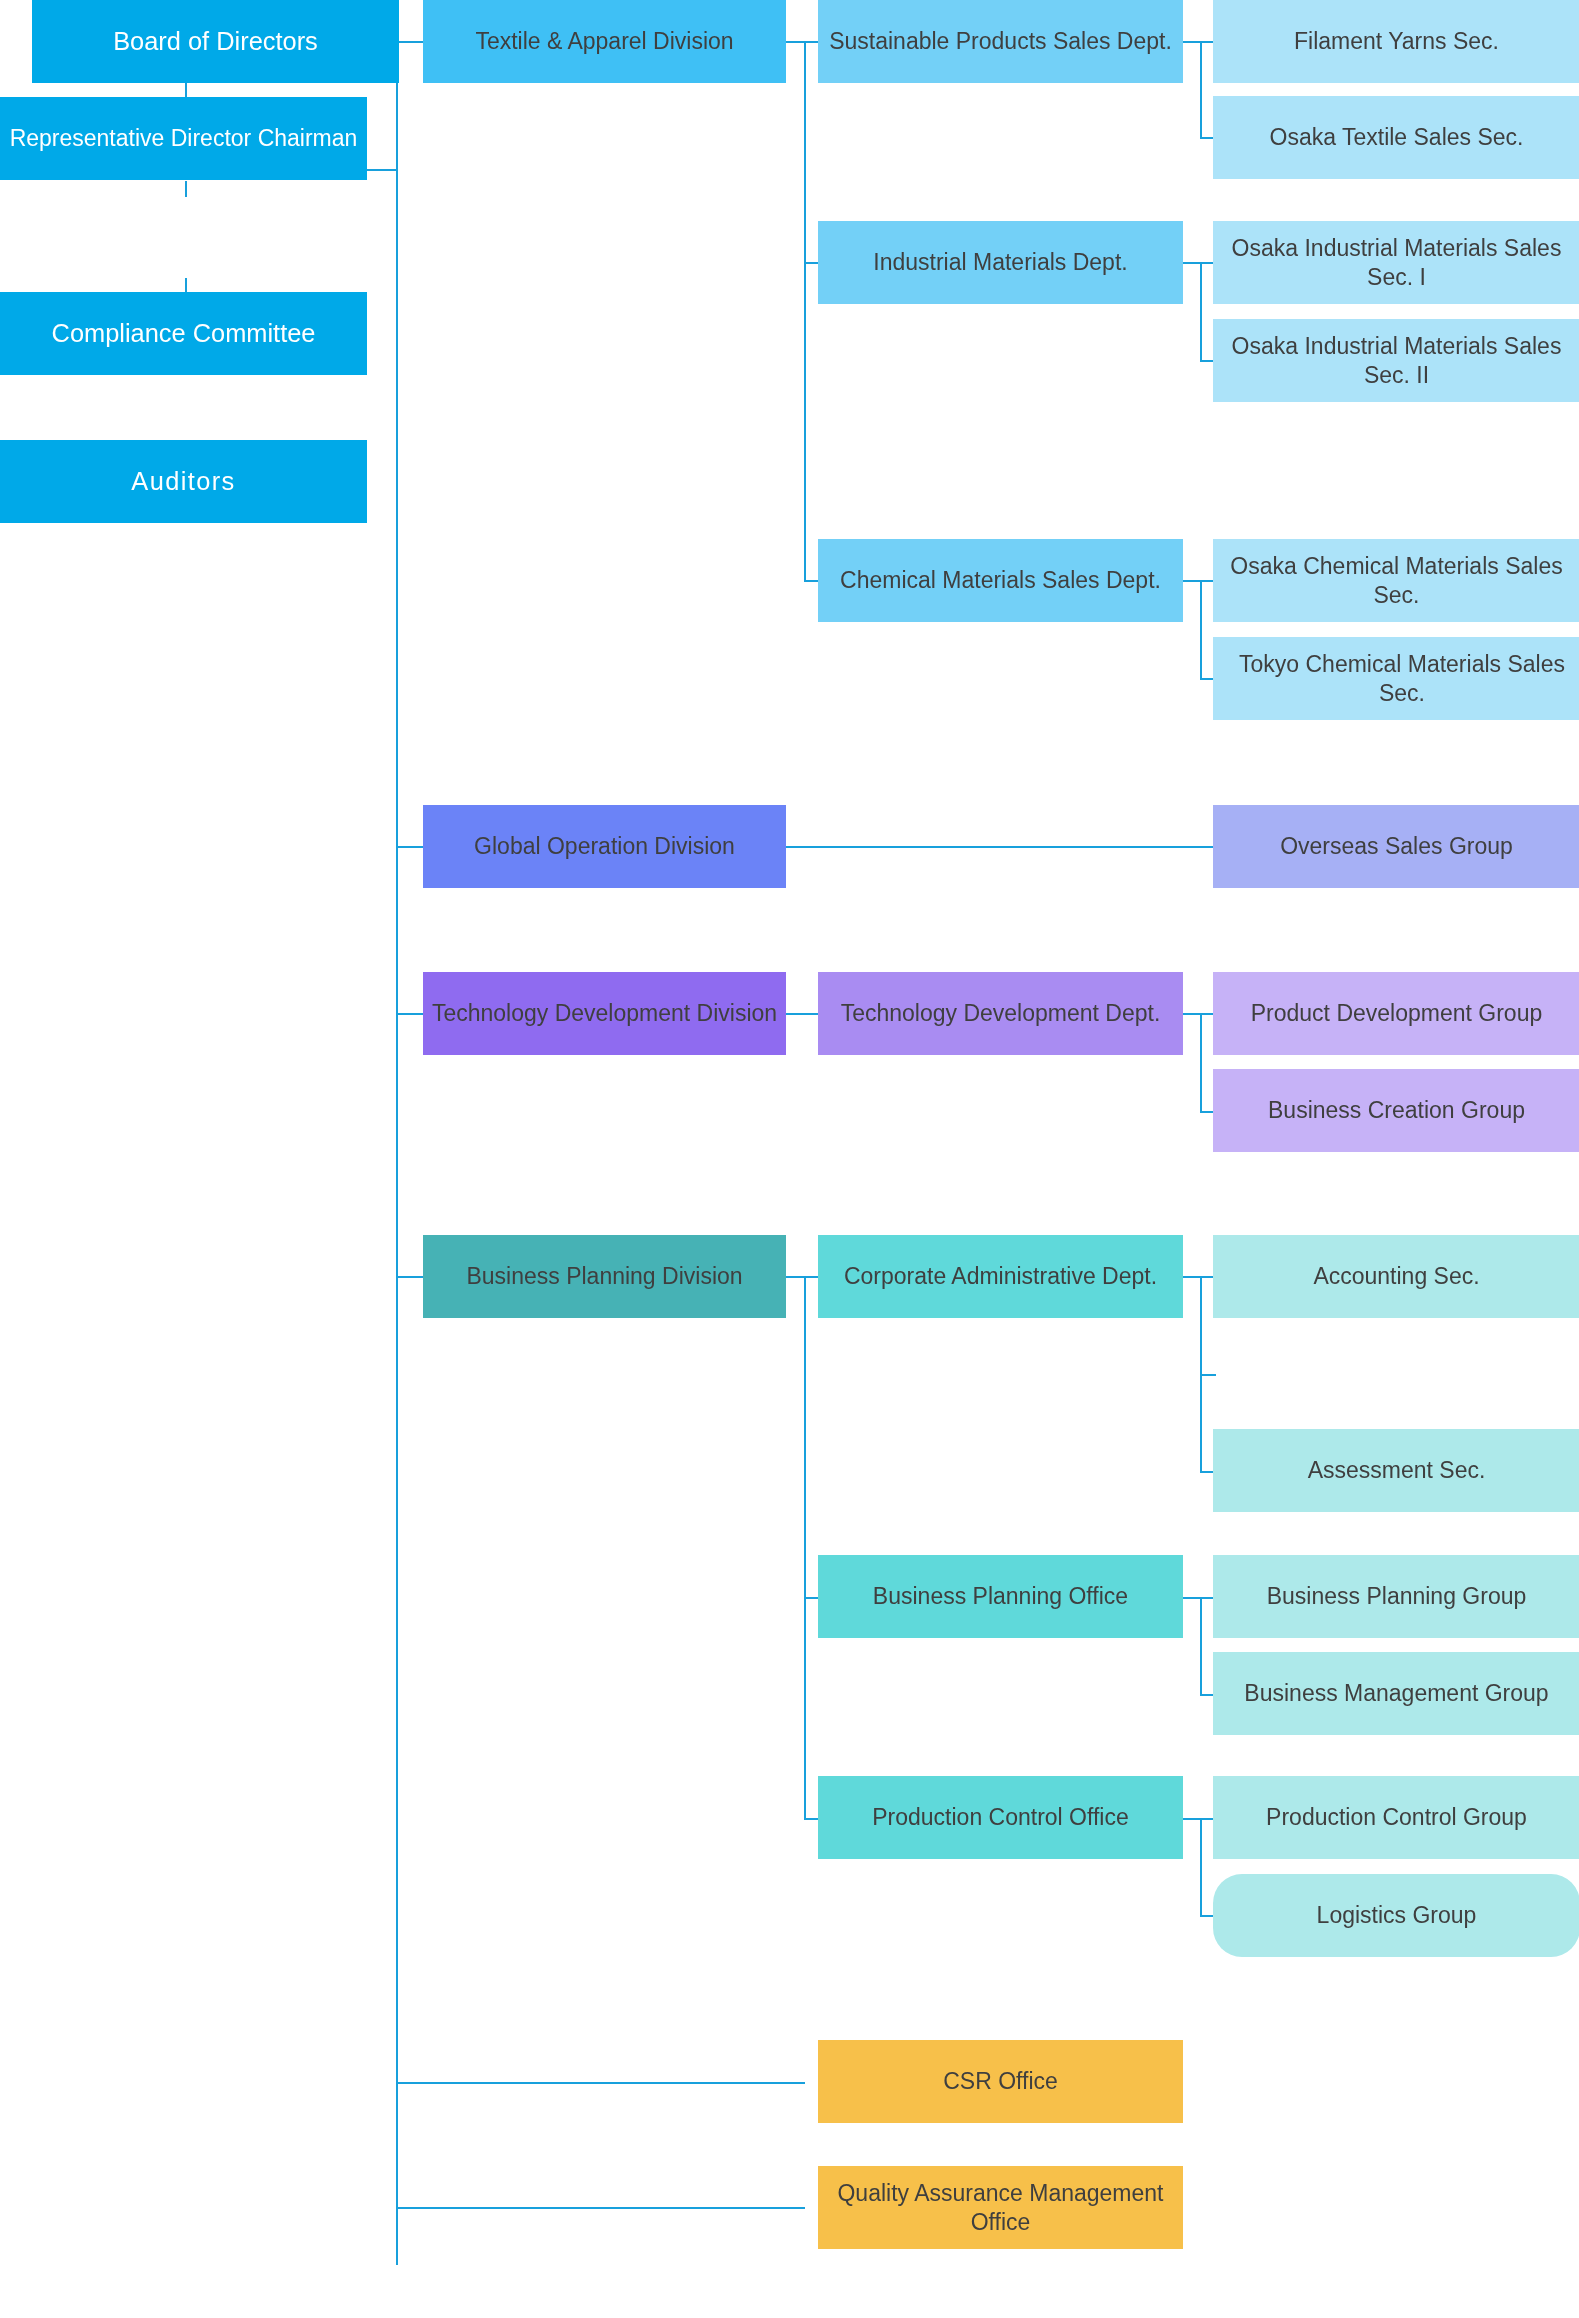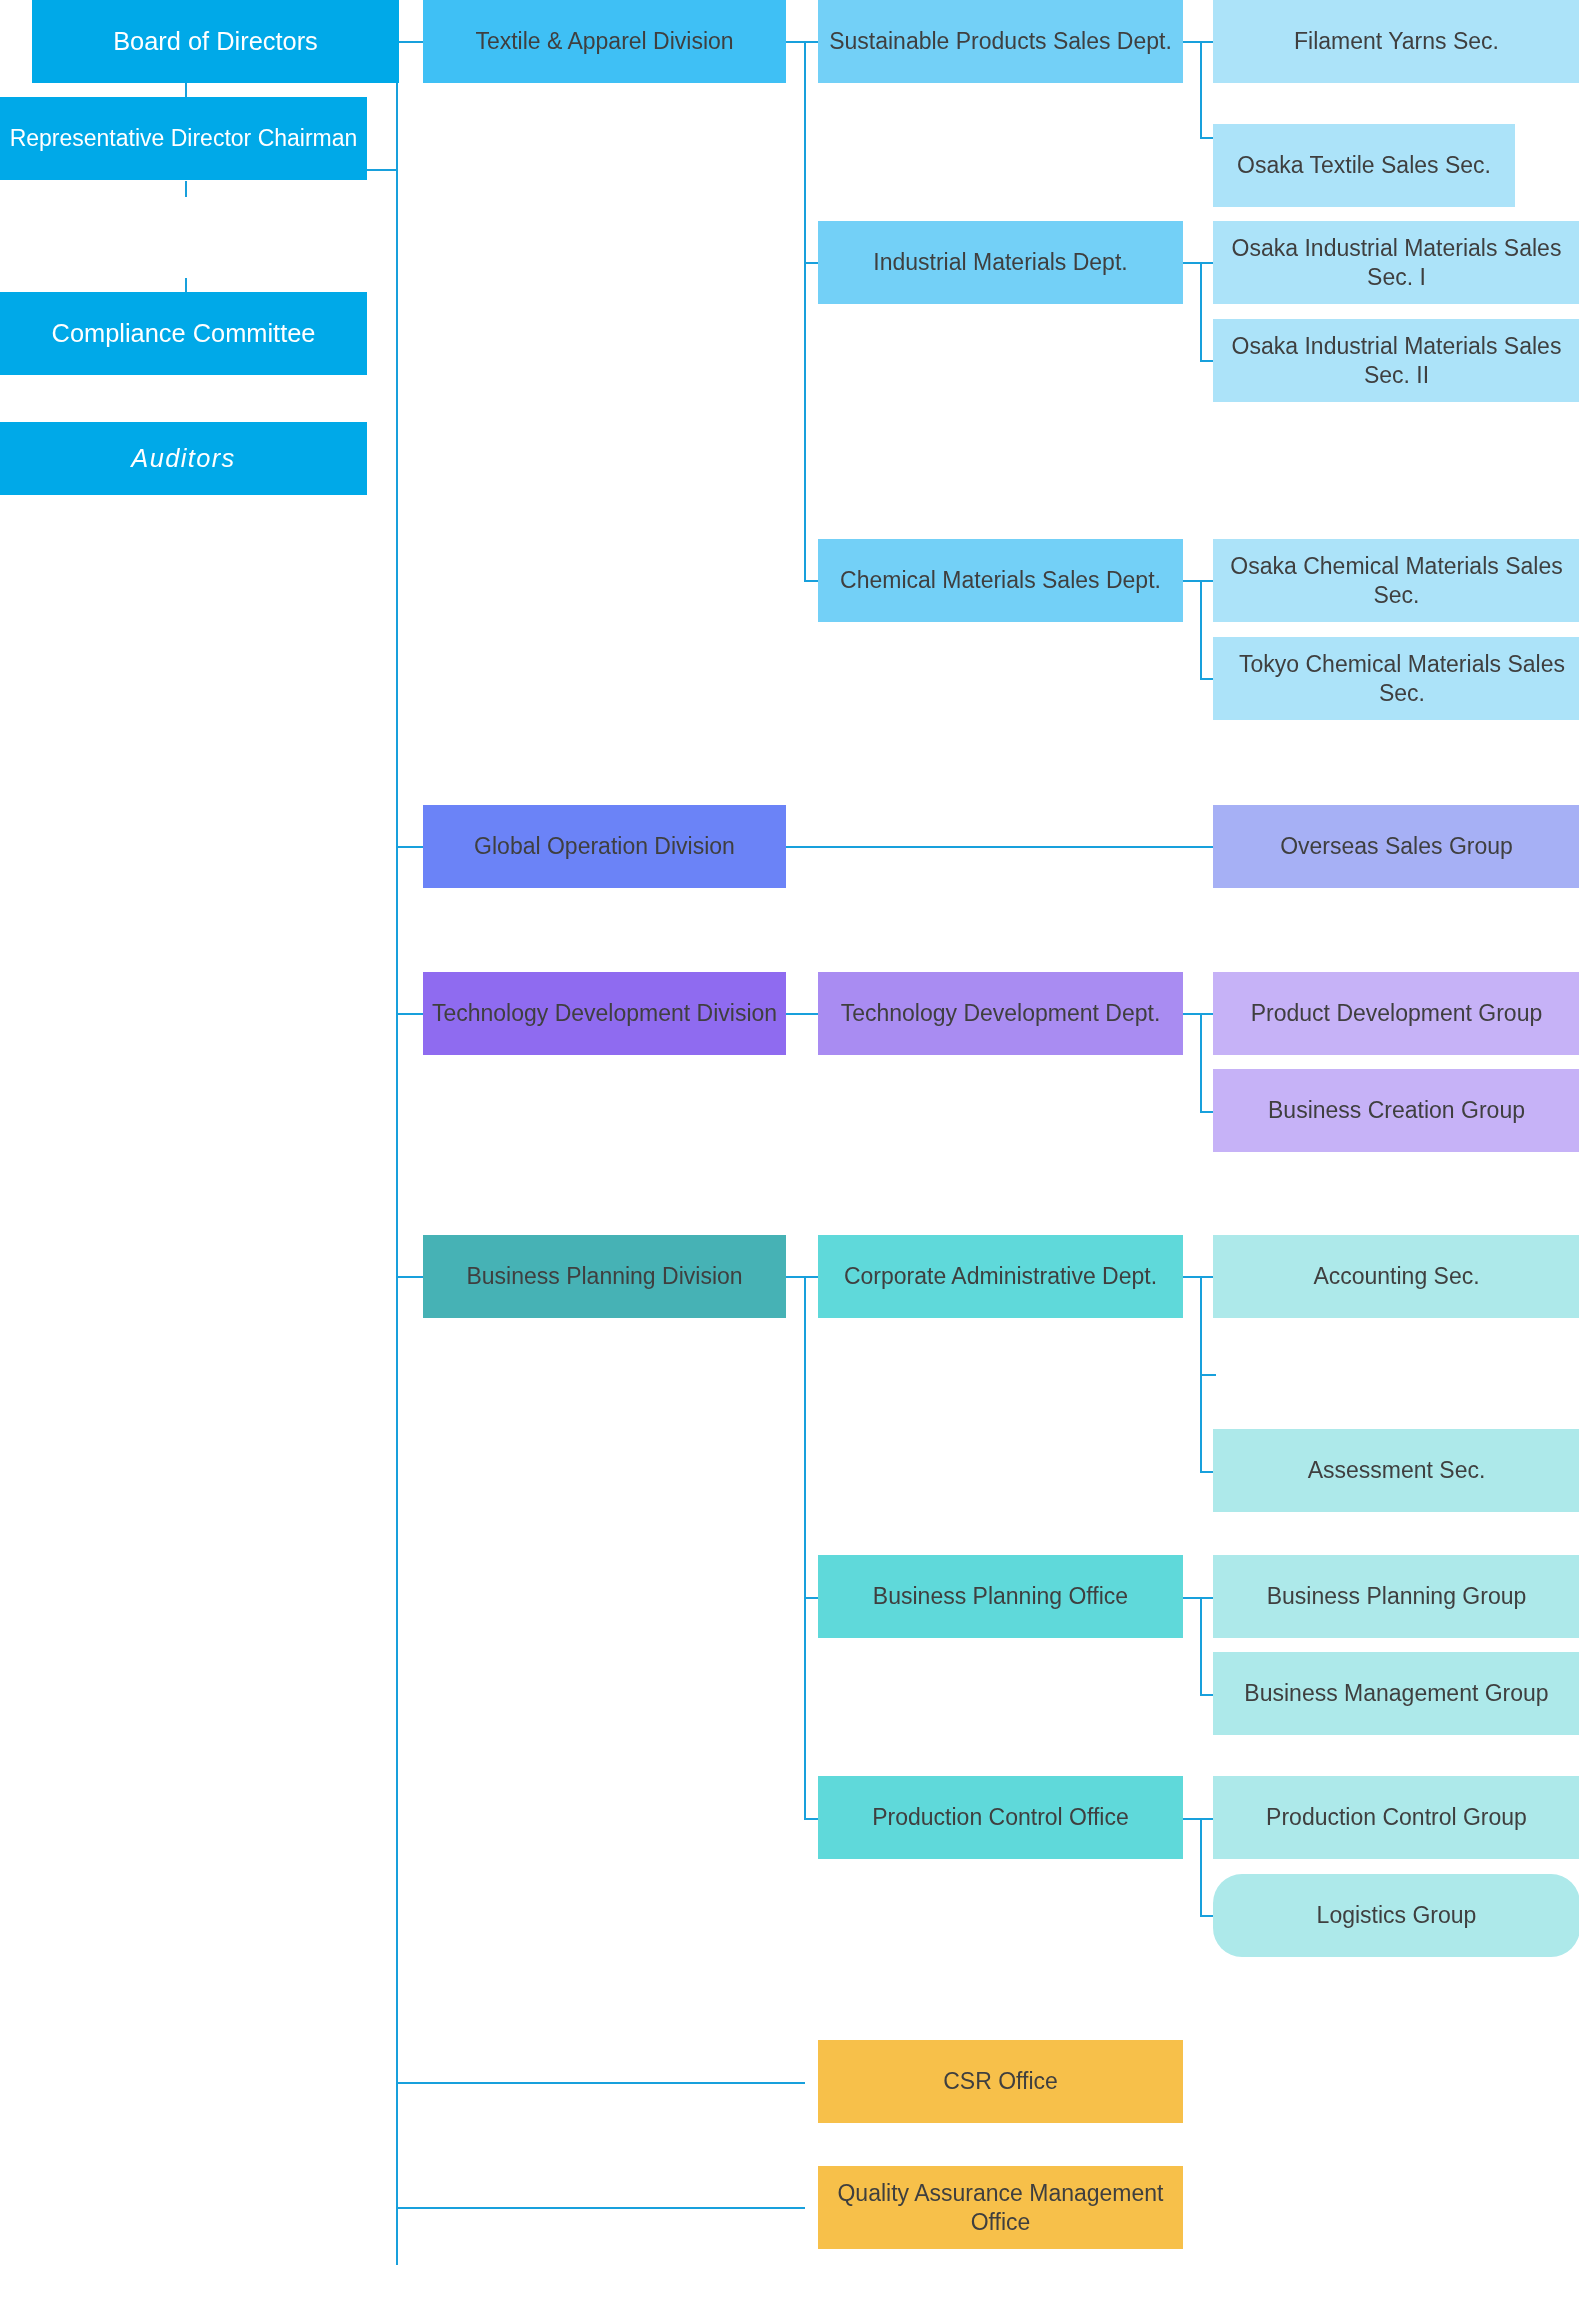--- a/index.html
+++ b/index.html
@@ -101,27 +101,27 @@
   <div class="line h" style="left:1200px;top:1694px;width:15.5px;"></div>
 
   <div class="line h" style="left:1183px;top:1818px;width:18.3px;"></div>
   <div class="line v" style="left:1200px;top:1818px;height:99px;"></div>
   <div class="line h" style="left:1200px;top:1818px;width:15.5px;"></div>
   <div class="line h" style="left:1200px;top:1915px;width:15.5px;"></div>
 
   <div class="box exec" style="left:0px;top:0px;width:367px;height:83px;background:#00a9e8;margin-left:32px;">Board of Directors</div>
   <div class="box exec" style="left:0px;top:97px;width:367px;height:83px;background:#00a9e8;font-size:23px;">Representative Director Chairman</div>
   <div class="box exec" style="left:0px;top:292px;width:367px;height:83px;background:#00a9e8;">Compliance Committee</div>
-  <div class="box exec" style="left:0px;top:422px;width:367px;height:73px;background:#00a9e8;letter-spacing:1.4px;font-style:italic;">Auditors</div>
+  <div class="box exec" style="left:0px;top:440px;width:367px;height:83px;background:#00a9e8;letter-spacing:1.4px;">Auditors</div>
 
   <div class="box lvl1" style="left:423px;top:0px;width:363px;height:83px;background:#3fc0f5;">Textile &amp; Apparel Division</div>
 
   <div class="box lvl2" style="left:818px;top:0px;width:365px;height:83px;background:#73d0f7;">Sustainable Products Sales Dept.</div>
   <div class="box lvl3" style="left:1213px;top:0px;width:367px;height:83px;background:#ace3f9;">Filament Yarns Sec.</div>
-  <div class="box lvl3" style="left:1213px;top:96px;width:302px;height:83px;background:#ace3f9;margin-top:28px;">Osaka Textile Sales Sec.</div>
+  <div class="box lvl3" style="left:1213px;top:96px;width:367px;height:83px;background:#ace3f9;">Osaka Textile Sales Sec.</div>
 
   <div class="box lvl2" style="left:818px;top:221px;width:365px;height:83px;background:#73d0f7;">Industrial Materials Dept.</div>
   <div class="box lvl3" style="left:1213px;top:221px;width:367px;height:83px;background:#ace3f9;">Osaka Industrial Materials Sales Sec.  I</div>
   <div class="box lvl3" style="left:1213px;top:319px;width:367px;height:83px;background:#ace3f9;">Osaka Industrial Materials Sales Sec.  II</div>
 
   <div class="box lvl2" style="left:818px;top:539px;width:365px;height:83px;background:#73d0f7;">Chemical Materials Sales Dept.</div>
   <div class="box lvl3" style="left:1213px;top:539px;width:367px;height:83px;background:#ace3f9;">Osaka Chemical Materials Sales Sec.</div>
   <div class="box lvl3" style="left:1213px;top:637px;width:367px;height:83px;background:#ace3f9;padding-left:18px;">Tokyo Chemical Materials Sales Sec.</div>
 
   <div class="box lvl1" style="left:423px;top:805px;width:363px;height:83px;background:#6b83f7;">Global Operation Division</div>

